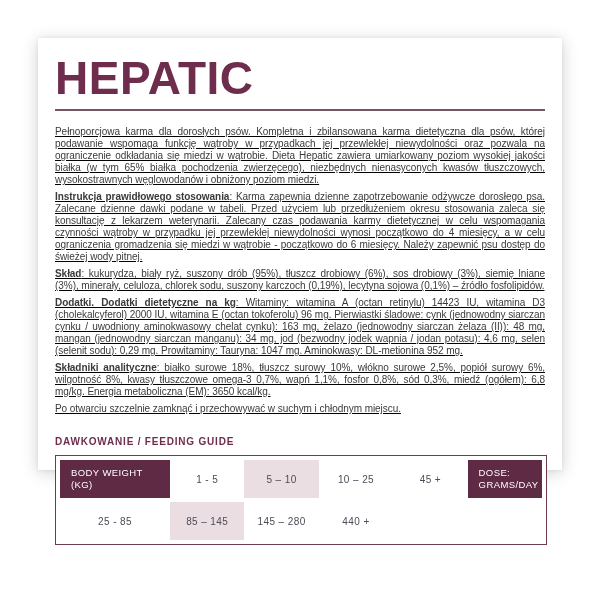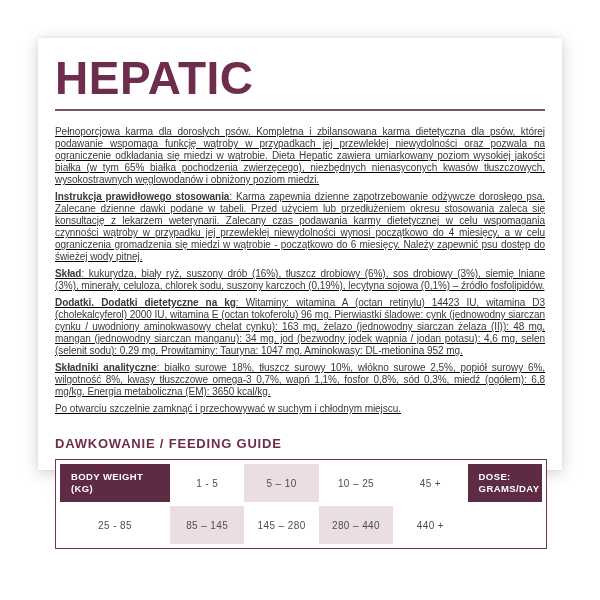--- a/index.html
+++ b/index.html
@@ -50,41 +50,41 @@
     text-align: justify;
   }
   .para b { font-weight: bold; }
   .fg-section {
     position: absolute;
     left: 17px;
     right: 15px;
     top: 398px;
   }
   .fg-heading {
-    font-size: 13px;
+    font-size: 10px;
     font-weight: bold;
     letter-spacing: 0.8px;
     color: var(--accent-maroon, #6e2d4c);
   }
   .fg-table {
     margin-top: 8px;
     border: 1.5px solid var(--table-border, #6d3a52);
     padding: 4px;
     display: grid;
     grid-template-columns: 110px repeat(5, 1fr);
     grid-auto-rows: 38px;
     row-gap: 4px;
     column-gap: 0;
     background: #ffffff;
   }
   .fg-rowheader {
     background: var(--header-bg, #5e2a44);
     color: #ffffff;
     font-size: 9.5px;
-    font-weight: bold;
+    font-weight: normal;
     letter-spacing: 0.4px;
     line-height: 12px;
     display: flex;
     flex-direction: column;
     justify-content: center;
     padding-left: 11px;
     box-sizing: border-box;
   }
   .fg-cell {
     display: flex;
@@ -102,21 +102,21 @@
 <div class="card">
 
   <h1 class="title">HEPATIC</h1>
   <div class="title-rule"></div>
 
   <div class="text-block">
     <p class="para">Pełnoporcjowa karma dla dorosłych psów. Kompletna i zbilansowana karma dietetyczna dla psów, której podawanie wspomaga funkcję wątroby w przypadkach jej przewlekłej niewydolności oraz pozwala na ograniczenie odkładania się miedzi w wątrobie. Dieta Hepatic zawiera umiarkowany poziom wysokiej jakości białka (w tym 65% białka pochodzenia zwierzęcego), niezbędnych nienasyconych kwasów tłuszczowych, wysokostrawnych węglowodanów i obniżony poziom miedzi.</p>
 
     <p class="para"><b>Instrukcja prawidłowego stosowania</b><span>: Karma zapewnia dzienne zapotrzebowanie odżywcze dorosłego psa. Zalecane dzienne dawki podane w tabeli. Przed użyciem lub przedłużeniem okresu stosowania zaleca się konsultację z lekarzem weterynarii. Zalecany czas podawania karmy dietetycznej w celu wspomagania czynności wątroby w przypadku jej przewlekłej niewydolności wynosi początkowo do 4 miesięcy, a w celu ograniczenia gromadzenia się miedzi w wątrobie - początkowo do 6 miesięcy. Należy zapewnić psu dostęp do świeżej wody pitnej.</span></p>
 
-    <p class="para"><b>Skład</b><span>: kukurydza, biały ryż, suszony drób (16%), tłuszcz drobiowy (6%), sos drobiowy (3%), siemię lniane (3%), minerały, celuloza, chlorek sodu, suszony karczoch (0,19%), lecytyna sojowa (0,1%) – źródło fosfolipidów.</span></p>
+    <p class="para"><b>Skład</b><span>: kukurydza, biały ryż, suszony drób (95%), tłuszcz drobiowy (6%), sos drobiowy (3%), siemię lniane (3%), minerały, celuloza, chlorek sodu, suszony karczoch (0,19%), lecytyna sojowa (0,1%) – źródło fosfolipidów.</span></p>
 
     <p class="para"><b>Dodatki. Dodatki dietetyczne na kg</b><span>: Witaminy: witamina A (octan retinylu) 14423 IU, witamina D3 (cholekalcyferol) 2000 IU, witamina E (octan tokoferolu) 96 mg. Pierwiastki śladowe: cynk (jednowodny siarczan cynku / uwodniony aminokwasowy chelat cynku): 163 mg, żelazo (jednowodny siarczan żelaza (II)): 48 mg, mangan (jednowodny siarczan manganu): 34 mg, jod (bezwodny jodek wapnia / jodan potasu): 4,6 mg, selen (selenit sodu): 0,29 mg. Prowitaminy: Tauryna: 1047 mg. Aminokwasy: DL-metionina 952 mg.</span></p>
 
     <p class="para"><b>Składniki analityczne</b><span>: białko surowe 18%, tłuszcz surowy 10%, włókno surowe 2,5%, popiół surowy 6%, wilgotność 8%, kwasy tłuszczowe omega-3 0,7%, wapń 1,1%, fosfor 0,8%, sód 0,3%, miedź (ogółem): 6,8 mg/kg. Energia metaboliczna (EM): 3650 kcal/kg.</span></p>
 
     <p class="para">Po otwarciu szczelnie zamknąć i przechowywać w suchym i chłodnym miejscu.</p>
   </div>
 
   <div class="fg-section">
     <div class="fg-heading">DAWKOWANIE / FEEDING GUIDE</div>
@@ -132,18 +132,17 @@
       <div class="fg-cell">10 – 25</div>
       <div class="fg-cell">45 +</div>
 
       <div class="fg-rowheader">
         <span>DOSE:</span>
         <span>GRAMS/DAY</span>
       </div>
       <div class="fg-cell">25 - 85</div>
       <div class="fg-cell pink">85 – 145</div>
       <div class="fg-cell">145 – 280</div>
-      <div class="fg-cell pink">280 – 440</div>
       <div class="fg-cell">440 +</div>
     </div>
   </div>
 
 </div>
 
 </body></html>

